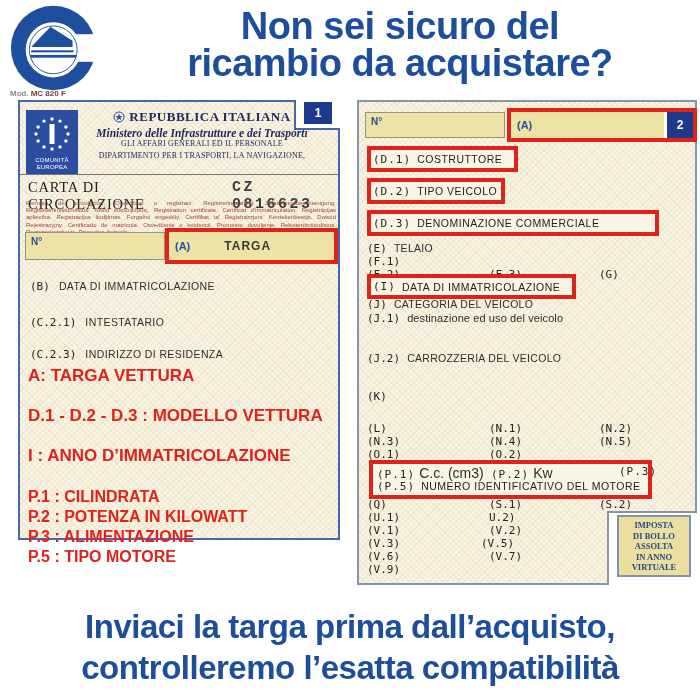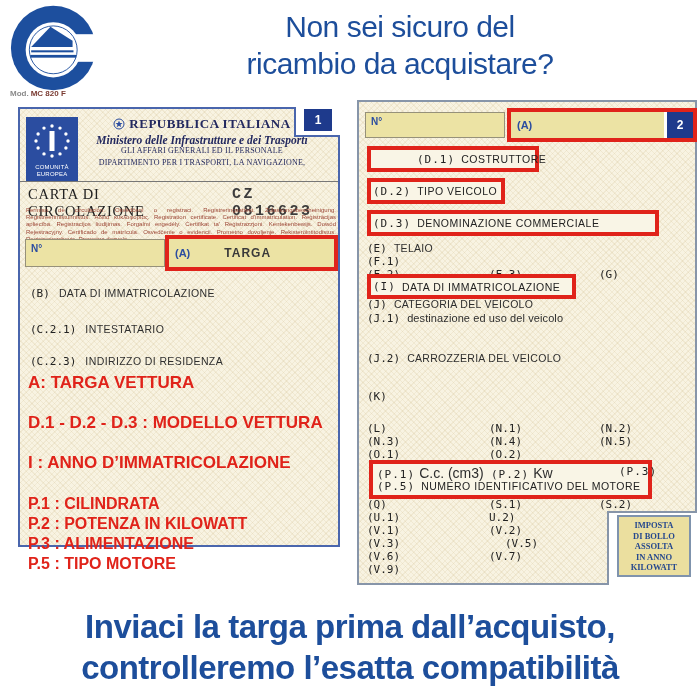--- a/index.html
+++ b/index.html
@@ -2,31 +2,31 @@
 <html><head>
 <meta charset="utf-8">
 <style>
   * { margin:0; padding:0; box-sizing:border-box; }
   body { background:#ffffff; font-family:"Liberation Sans", sans-serif; }
   .canvas { position:relative; width:700px; height:700px; background:#fff; overflow:hidden; }
 
   
   .logo { position:absolute; left:10px; top:2px; width:92px; height:92px; }
   .headline { position:absolute; left:108px; top:8px; width:584px; text-align:center;
-              color:#1d4e9b; font-weight:normal; font-size:30px; line-height:37px; letter-spacing:-0.5px; }
+              color:#1d4e9b; font-weight:bold; font-size:38px; line-height:37px; letter-spacing:-0.5px; }
 
   .modrow { position:absolute; left:10px; top:89px; font-size:8px; color:#8a8a8a;font-weight:bold; }
   .modrow b { color:#7a3b32; margin-left:2px; }
 
   
   .paper { background-color:#f8f3e2;
     background-image:
       repeating-linear-gradient(45deg, rgba(205,185,135,.18) 0 1px, transparent 1px 4px),
       repeating-linear-gradient(-45deg, rgba(205,185,135,.18) 0 1px, transparent 1px 4px); }
-  .doc1 { position:absolute; left:18px; top:107px; width:322px; height:440px; border:2px solid #4a66ad; }
+  .doc1 { position:absolute; left:18px; top:100px; width:322px; height:440px; border:2px solid #4a66ad; }
   .doc2 { position:absolute; left:357px; top:100px; width:340px; height:485px; border:2px solid #8795a9; }
 
   
   .eu { position:absolute; left:6px; top:8px; width:52px; height:64px; background:#2b4da0; }
   .eu svg { display:block; margin:1px auto 0; }
   .eut { color:#fff; font-size:6px; text-align:center; line-height:7px; letter-spacing:.2px; }
   .hdr { position:absolute; left:58px; top:7px; width:248px; text-align:center;
          color:#23295f; font-family:"Liberation Serif", serif; }
   .rep-row { display:flex; align-items:center; justify-content:center; gap:4px; }
   .rep { font-size:13px; font-weight:bold; letter-spacing:.5px; }
@@ -215,21 +215,21 @@
     </div>
 
     <div class="redframe aframe2">
       <div class="afield">
         <span class="acode">(A)</span>
       </div>
       <div class="pagebadge">2</div>
     </div>
 
     <div id="doc2-dboxes">
-        <div class="redframe dbox" style="top: 44px; width: 172px; padding-left: 44px;">
+        <div class="redframe dbox" style="top: 44px; width: 151px;">
           <span class="ccode">(D.1)</span>
           <span class="clbl">COSTRUTTORE</span>
         </div>
         <div class="redframe dbox" style="top: 76px; width: 138px;">
           <span class="ccode">(D.2)</span>
           <span class="clbl">TIPO VEICOLO</span>
         </div>
         <div class="redframe dbox" style="top: 108px; width: 292px;">
           <span class="ccode">(D.3)</span>
           <span class="clbl">DENOMINAZIONE COMMERCIALE</span>
@@ -308,21 +308,21 @@
         </div>
         <div class="d2cell" style="top: 422px; left: 8px;">
           <span class="ccode">(V.1)</span>
         </div>
         <div class="d2cell" style="top: 422px; left: 130px;">
           <span class="ccode">(V.2)</span>
         </div>
         <div class="d2cell" style="top: 435px; left: 8px;">
           <span class="ccode">(V.3)</span>
         </div>
-        <div class="d2cell" style="top: 435px; left: 146px;">
+        <div class="d2cell" style="top: 435px; left: 122px;">
           <span class="ccode">(V.5)</span>
         </div>
         <div class="d2cell" style="top: 448px; left: 8px;">
           <span class="ccode">(V.6)</span>
         </div>
         <div class="d2cell" style="top: 448px; left: 130px;">
           <span class="ccode">(V.7)</span>
         </div>
         <div class="d2cell" style="top: 461px; left: 8px;">
           <span class="ccode">(V.9)</span>
@@ -351,21 +351,21 @@
           <span class="clbl">NUMERO IDENTIFICATIVO DEL MOTORE</span>
         </div>
       </div>
 
     <div class="notch2"></div>
     <div class="stamp" id="stamp">
         <div>IMPOSTA</div>
         <div>DI BOLLO</div>
         <div>ASSOLTA</div>
         <div>IN ANNO</div>
-        <div>KILOWATT</div>
+        <div>VIRTUALE</div>
       </div>
   </div>
 
   <div class="footer">
     <div>Inviaci la targa prima dall’acquisto,</div>
     <div>controlleremo l’esatta compatibilità</div>
   </div>
 
 </div>
 

